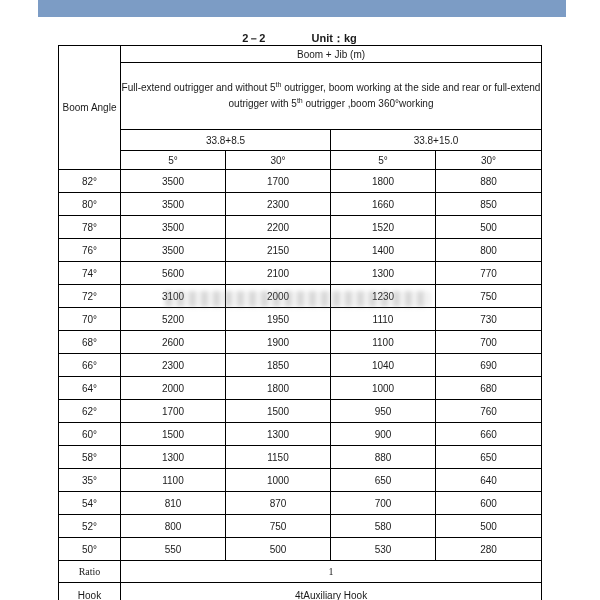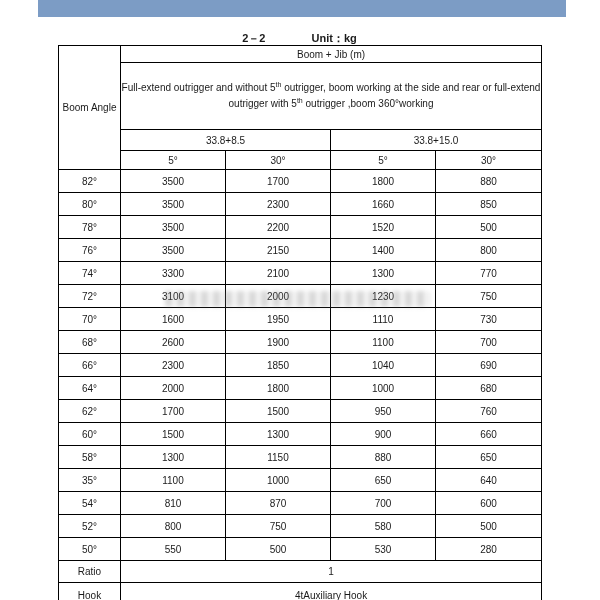--- a/index.html
+++ b/index.html
@@ -40,21 +40,21 @@
     height:66px;
     vertical-align:top;
     padding-top:5px;
     line-height:1.45;
     font-size:10px;
   }
   td.note-cell sup { font-size:7px; }
   td.group-cell { height:20px; }
   td.sub-cell { height:18px; }
   tbody.data-rows td { height:22px; }
-  td.ratio-cell, td.ratio-label { height:21px; }
+  td.ratio-cell, td.ratio-label { height:21px;font-family:Liberation Serif, serif; }
   td.hook-cell, td.hook-label { height:25px; }
   td.angle-col { font-size:10px;margin-left:16px; }
   .watermark {
     position:absolute; left:165px; top:291px;
     width:265px; height:16px;
     background:repeating-linear-gradient(90deg,
       rgba(125,125,125,0.30) 0 7px,
       rgba(165,165,165,0.10) 7px 12px);
     filter:blur(2px);
     border-radius:2px;
@@ -125,35 +125,35 @@
       </tr>
       <tr>
         <td class="angle-col">76°</td>
         <td>3500</td>
         <td>2150</td>
         <td>1400</td>
         <td>800</td>
       </tr>
       <tr>
         <td class="angle-col">74°</td>
-        <td>3300</td>
+        <td>5600</td>
         <td>2100</td>
         <td>1300</td>
         <td>770</td>
       </tr>
       <tr>
         <td class="angle-col">72°</td>
         <td>3100</td>
         <td>2000</td>
         <td>1230</td>
         <td>750</td>
       </tr>
       <tr>
         <td class="angle-col">70°</td>
-        <td>1600</td>
+        <td>5200</td>
         <td>1950</td>
         <td>1110</td>
         <td>730</td>
       </tr>
       <tr>
         <td class="angle-col">68°</td>
         <td>2600</td>
         <td>1900</td>
         <td>1100</td>
         <td>700</td>

